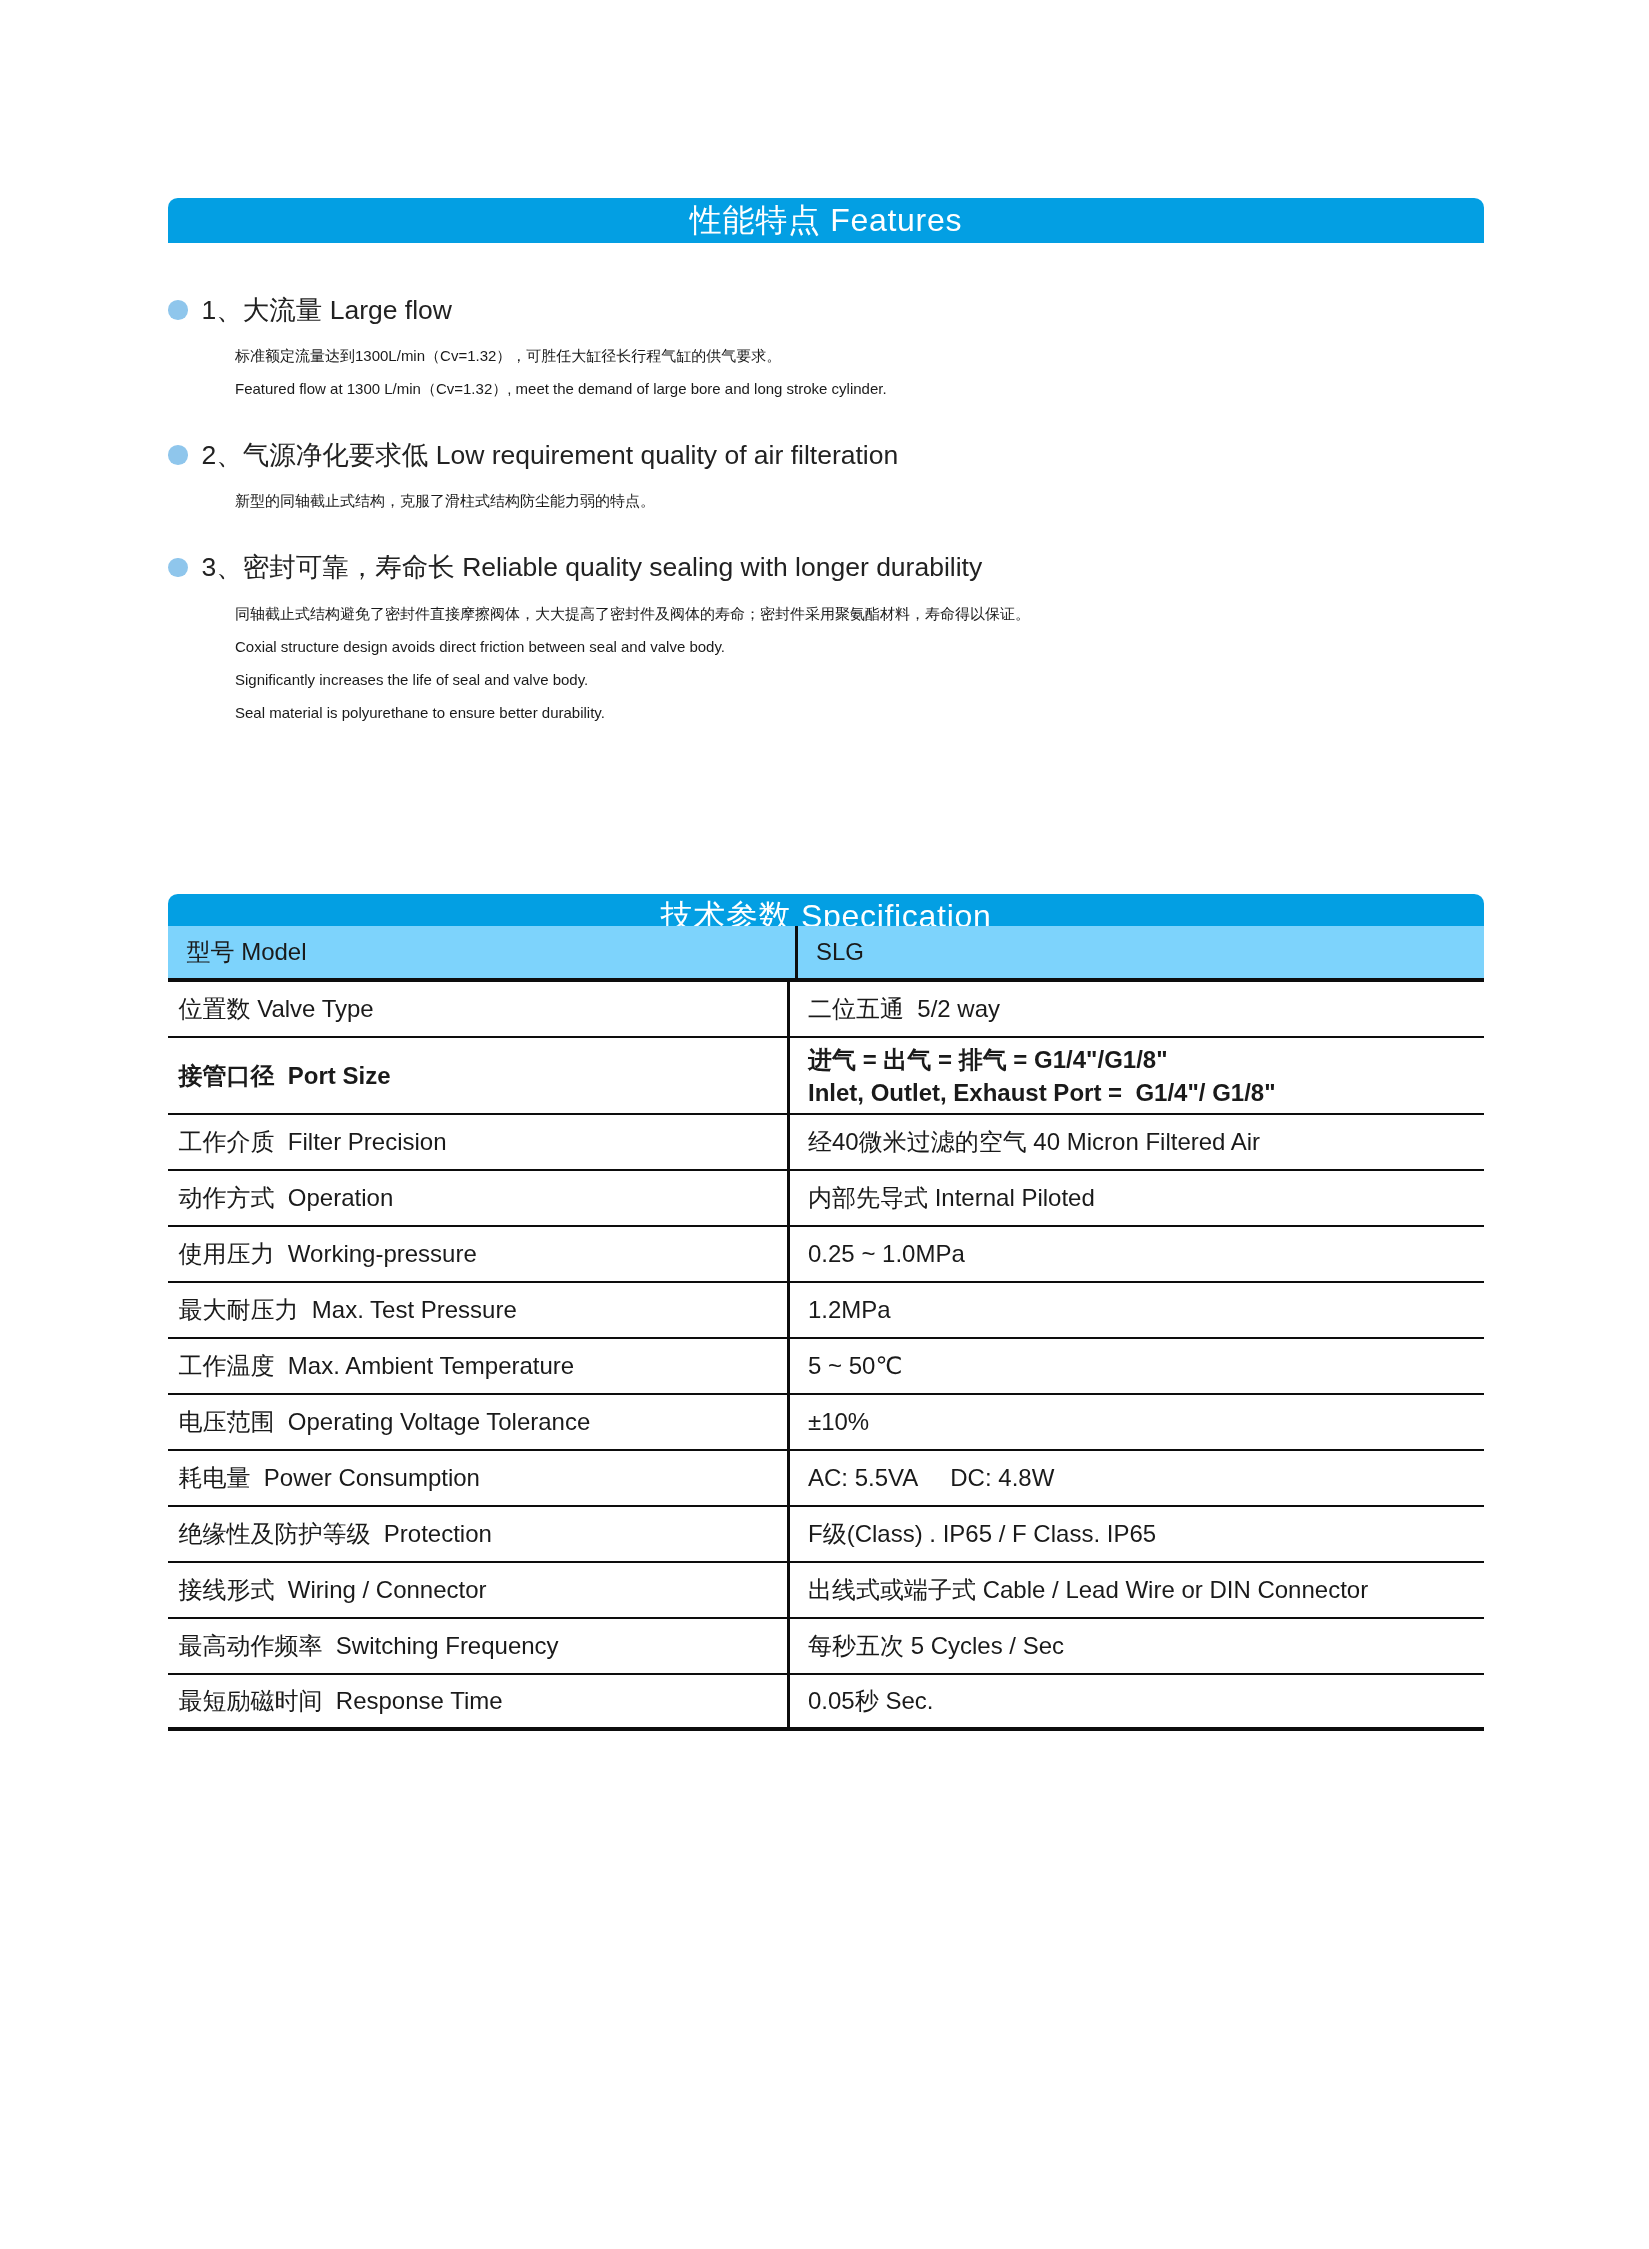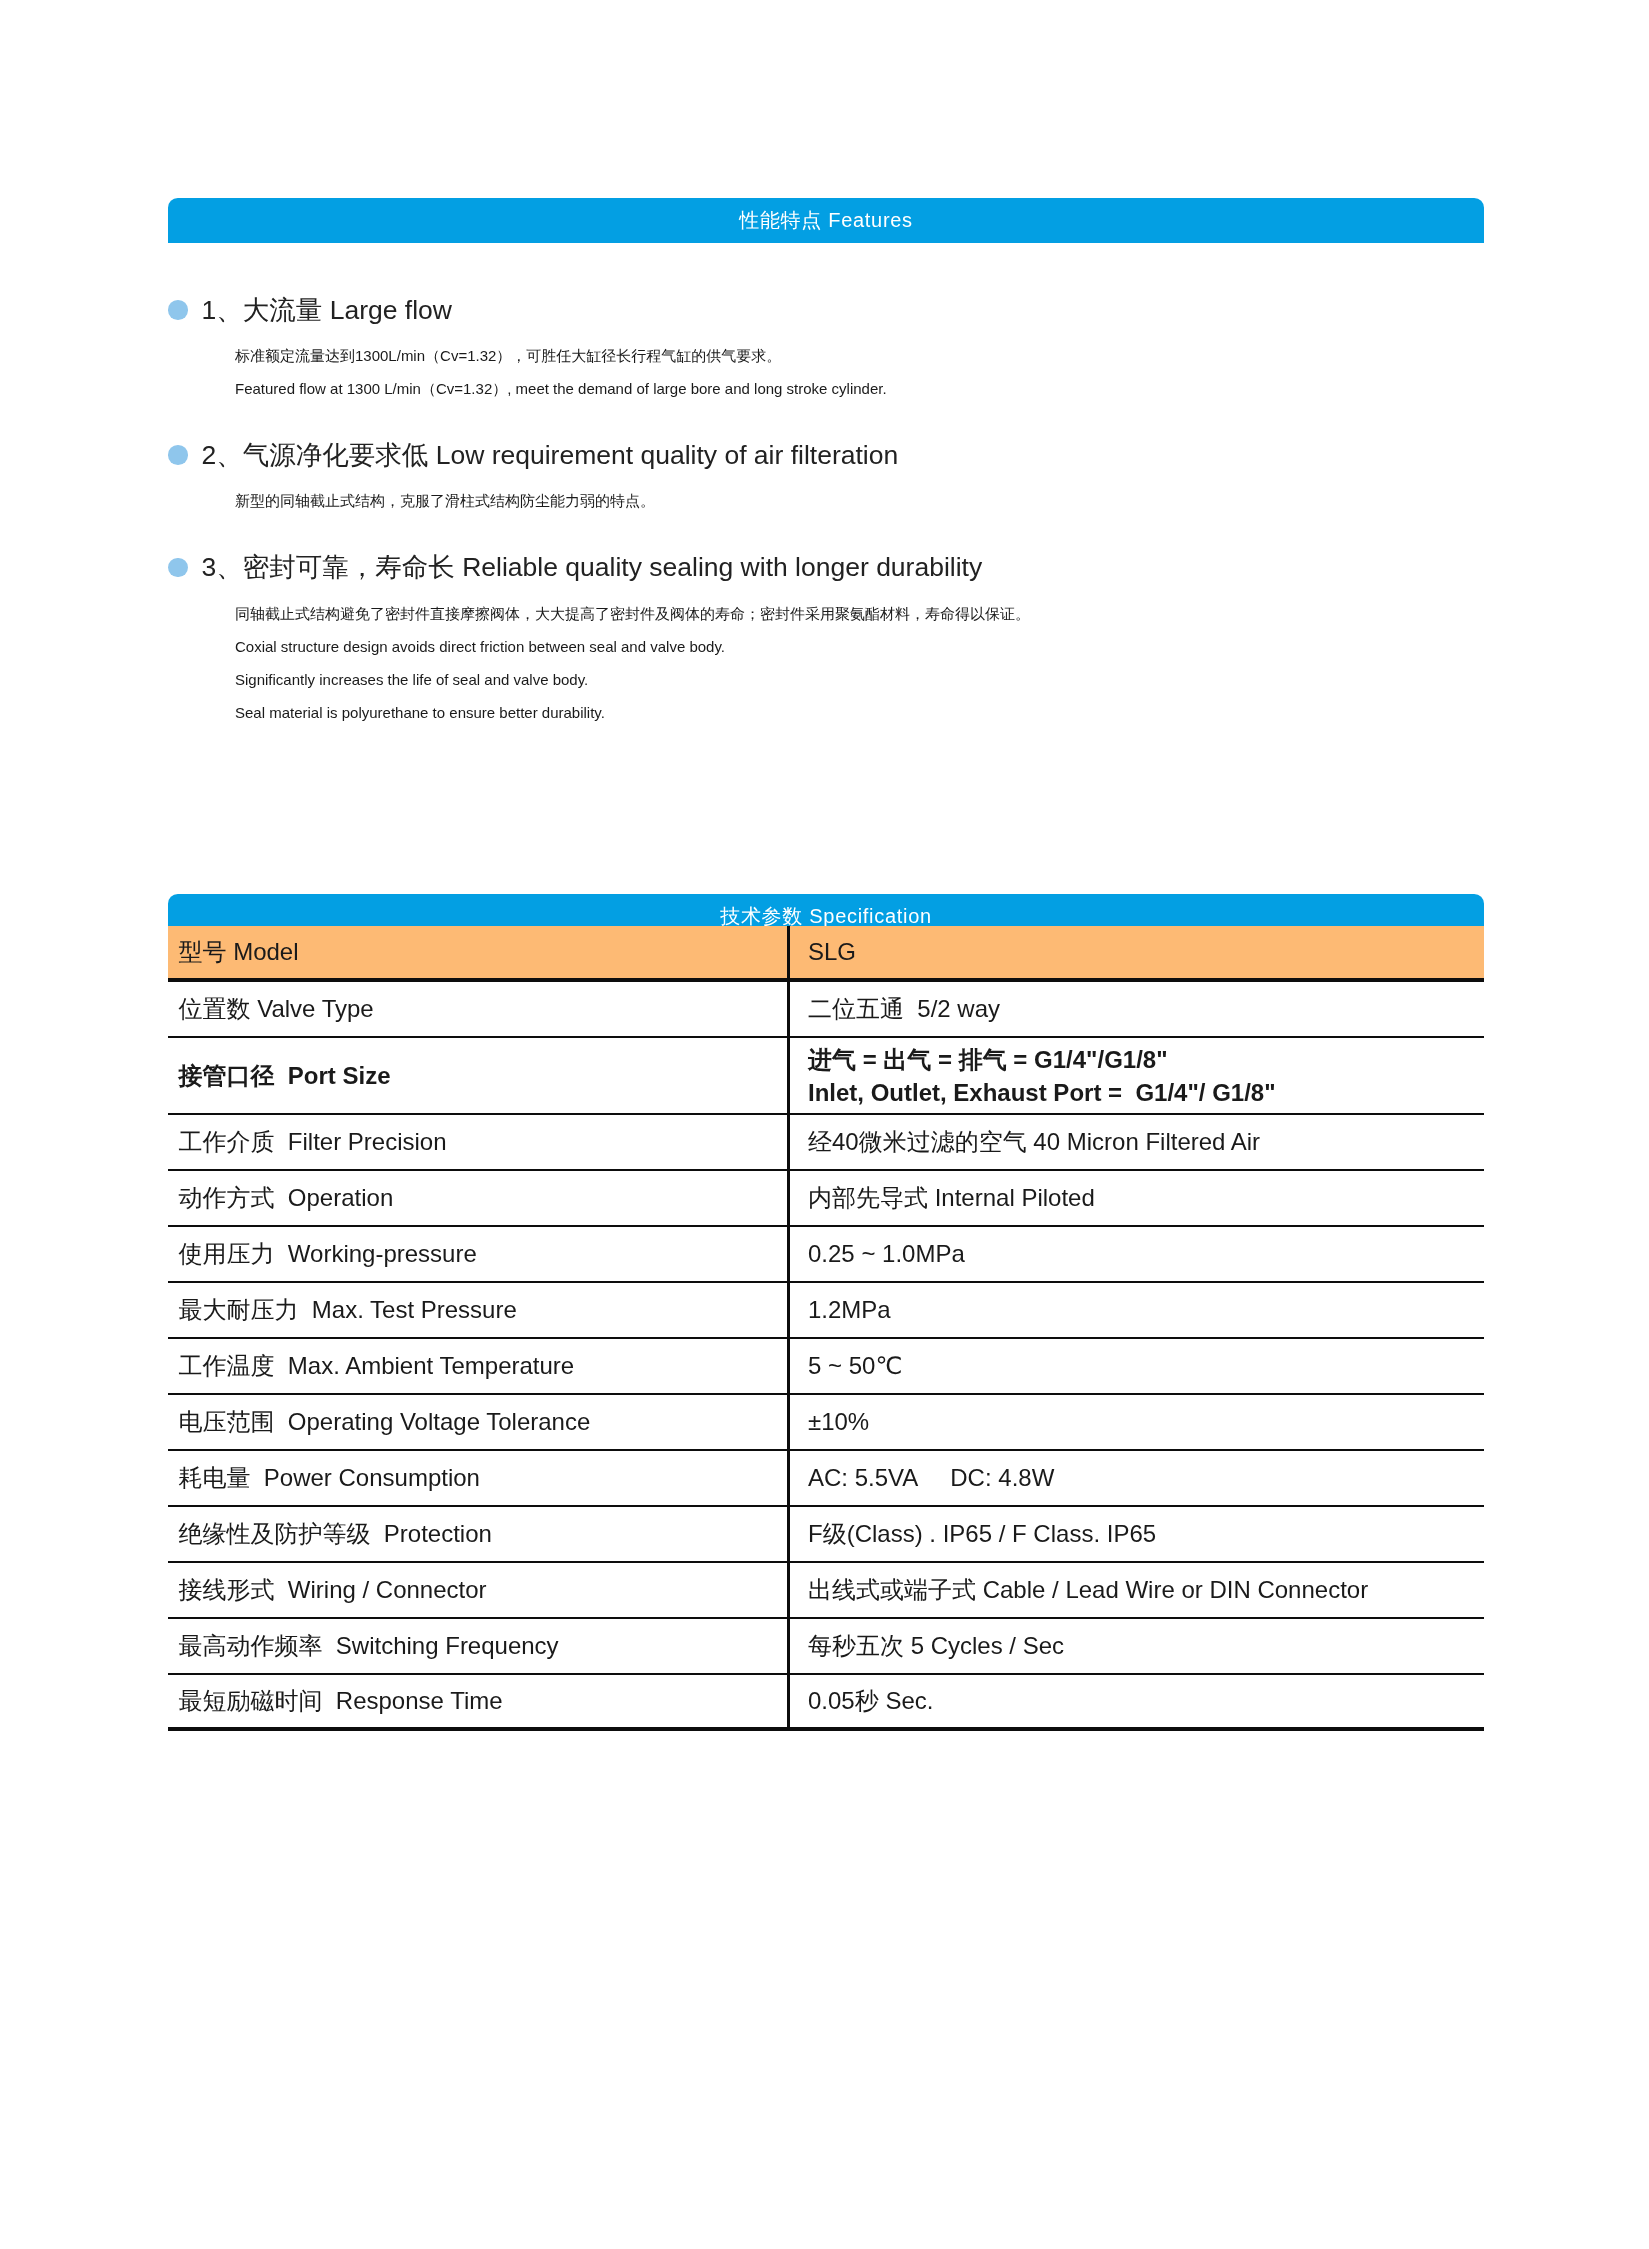--- a/index.html
+++ b/index.html
@@ -10,21 +10,21 @@
     font-family: "Liberation Sans", "DejaVu Sans", sans-serif;
     color: #1a1a1a;
     position: relative;
   }
 
   .banner {
     position: absolute; left: 168px; width: 1316px; height: 45px;
     background: #039FE3;
     border-radius: 9.8px 9.8px 0 0;
     display: flex; align-items: center; justify-content: center;
-    color: #ffffff; font-size: 20px; letter-spacing: 0.7px;
+    color: #ffffff; font-size: 32px; letter-spacing: 0.7px;
   }
   #features-banner { top: 198px; }
   #spec-banner { top: 894px; }
 
   
   .features { position: absolute; left: 168px; top: 292px; width: 1316px; }
   .feature { margin-bottom: 32px; }
   .feature-head { display: flex; align-items: center; }
   .bullet {
     width: 19.6px; height: 19.6px; border-radius: 50%;
@@ -34,22 +34,23 @@
   .feature-lines { margin: 11.2px 0 0 67px; font-size: 15px; line-height: 33px; }
   .feature-line { margin: 0; }
 
   
   .spec-table {
     position: absolute; left: 168px; top: 926px; width: 1316px;
     font-size: 24px;
   }
   .model-row {
     display: flex; height: 56px;
-    background: #fdba74;
+    background: #7dd3fc;
     border-bottom: 4.9px solid #0d0d0d;
+    padding-left: 8px;
   }
   .spec-row {
     display: flex; min-height: 56px;
     border-bottom: 2.1px solid #0d0d0d;
     background: #ffffff;
   }
   .spec-row.tall { min-height: 77px; font-weight: bold; }
   .spec-row.last { border-bottom: 4.2px solid #0d0d0d; }
   .col-label {
     width: 619px; flex: none;

